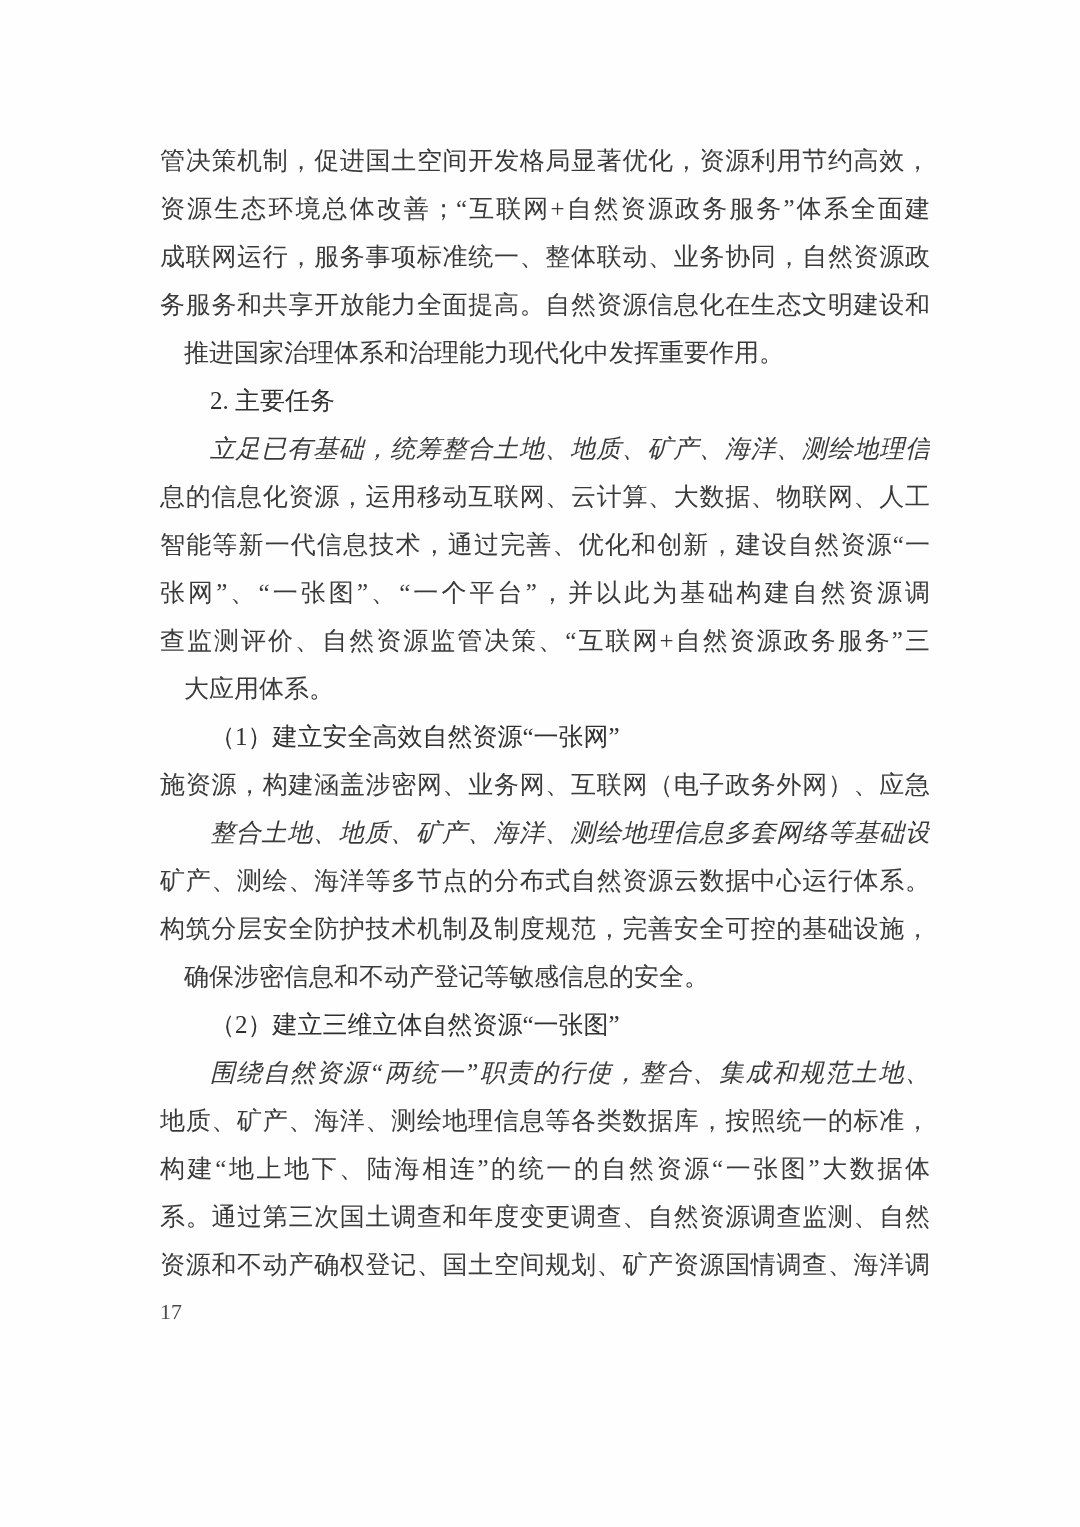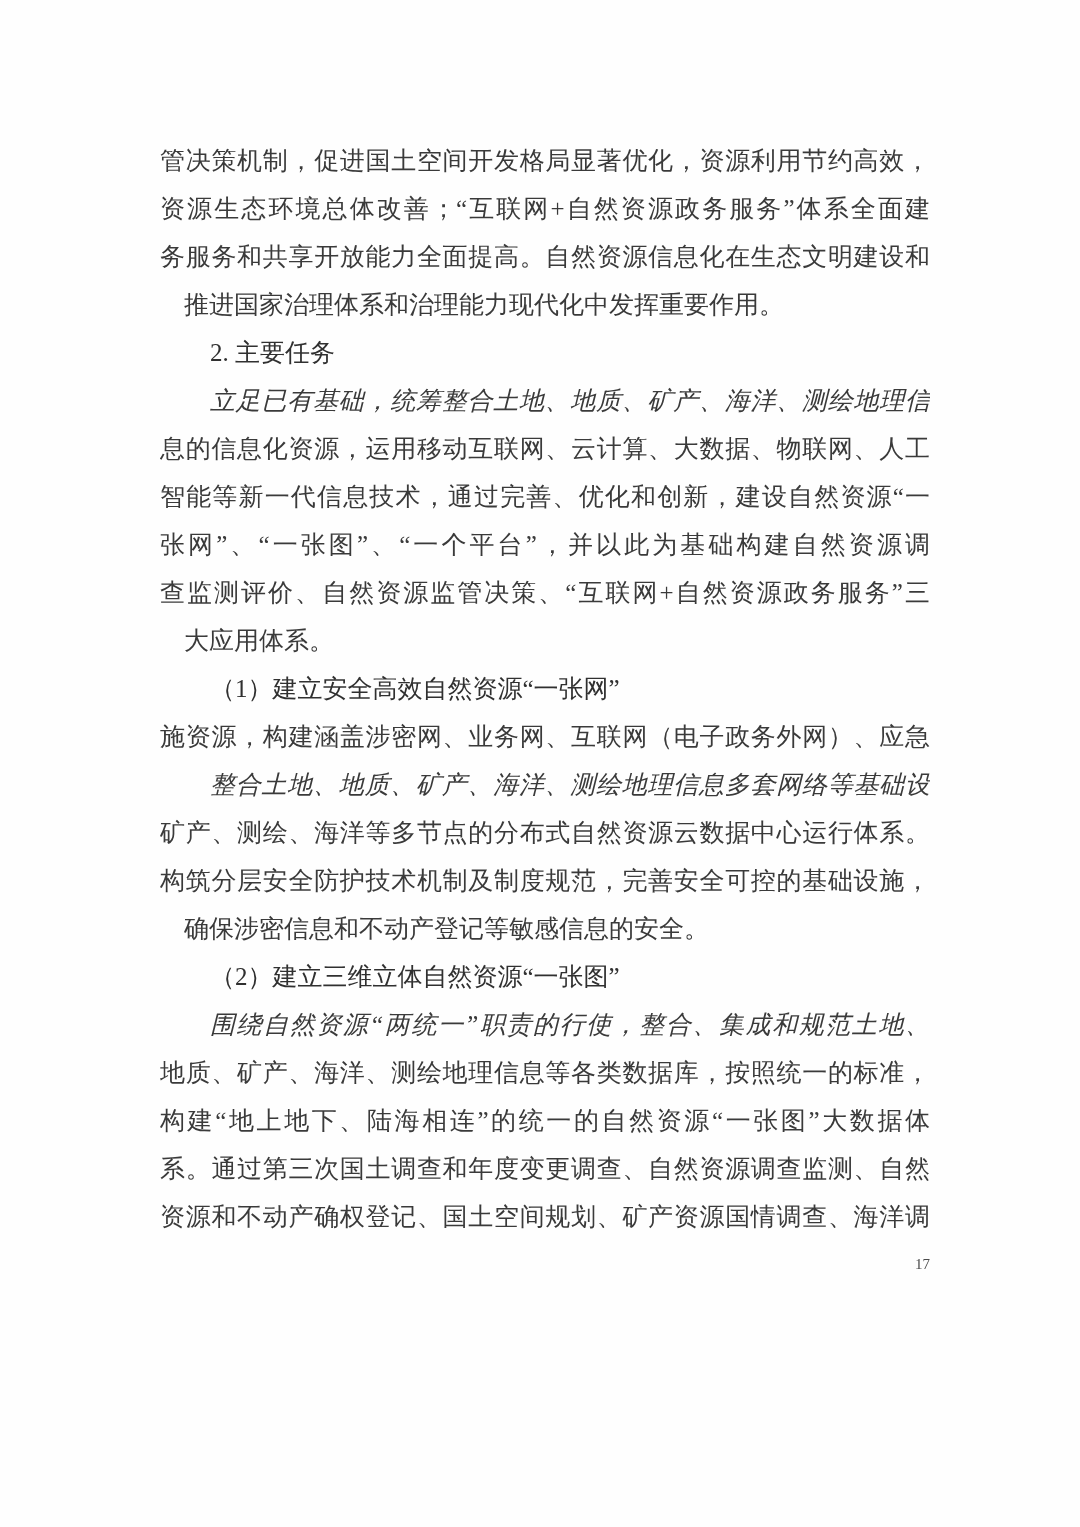--- a/index.html
+++ b/index.html
@@ -41,33 +41,34 @@
     font-weight: normal;
     color: #303030;
     text-indent: 2em;
     text-align: left;
     text-align-last: left;
   }
   .page-number {
     margin-top: 8px;
     height: 30px;
     line-height: 30px;
-    text-align: right;
-    font-size: 15px;
+    text-align: left;
+    font-size: 22px;
     color: #4a4a4a;
   }
 </style>
 </head>
 <body>
 
 <div class="page">
 
   <div>
     <div class="line">管决策机制，促进国土空间开发格局显著优化，资源利用节约高效，</div>
     <div class="line">资源生态环境总体改善；“互联网+自然资源政务服务”体系全面建</div>
+    <div class="line">成联网运行，服务事项标准统一、整体联动、业务协同，自然资源政</div>
     <div class="line">务服务和共享开放能力全面提高。自然资源信息化在生态文明建设和</div>
     <div class="line end">推进国家治理体系和治理能力现代化中发挥重要作用。</div>
   </div>
 
   <div class="hline">2. 主要任务</div>
 
   <div>
     <div class="line ind">立足已有基础，统筹整合土地、地质、矿产、海洋、测绘地理信</div>
     <div class="line">息的信息化资源，运用移动互联网、云计算、大数据、物联网、人工</div>
     <div class="line">智能等新一代信息技术，通过完善、优化和创新，建设自然资源“一</div>

